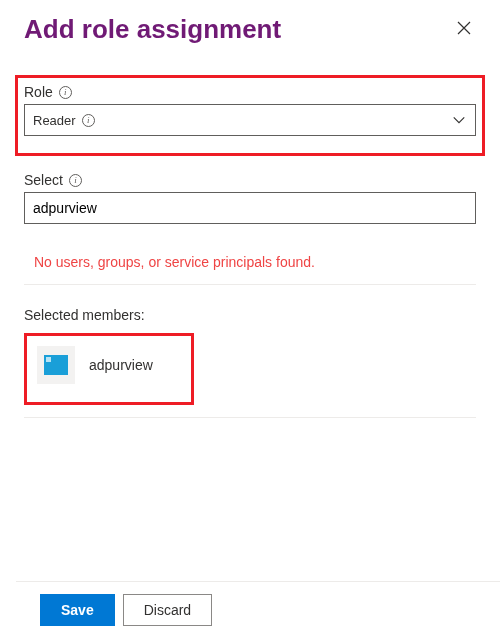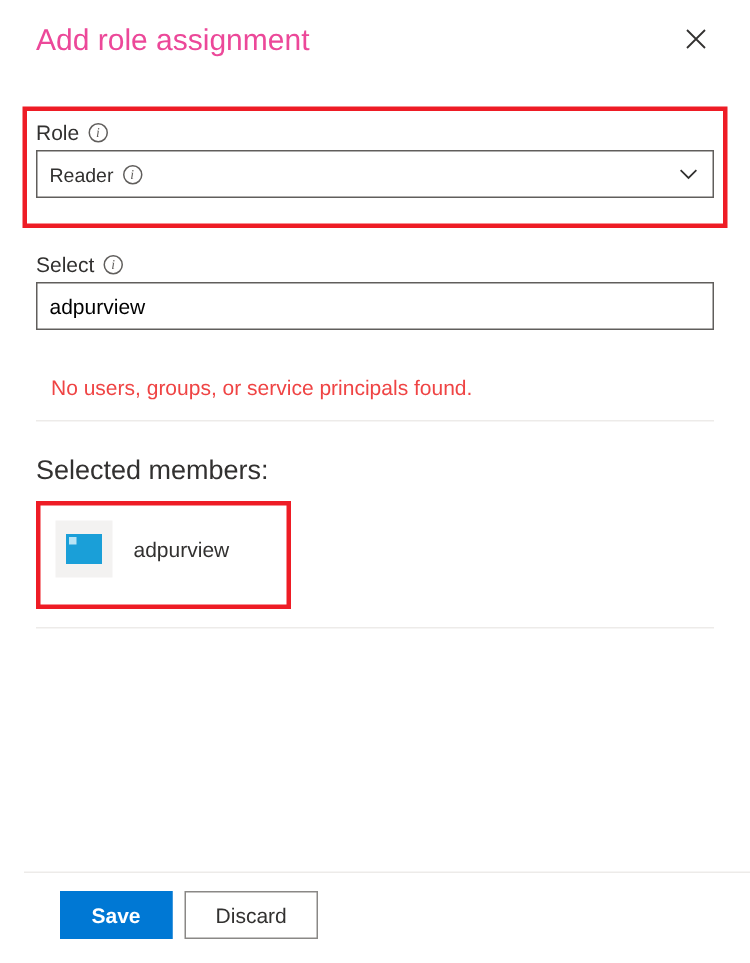--- a/index.html
+++ b/index.html
@@ -18,23 +18,23 @@
     height: 590px;
     overflow: hidden;
   }
   .header {
     display: flex;
     justify-content: space-between;
     align-items: center;
     margin-bottom: 30px;
   }
   .title {
-    font-size: 20px;
-    font-weight: 400;
-    color: #ec4899;
+    font-size: 26px;
+    font-weight: 700;
+    color: #701a75;
   }
   .close-btn {
     background: none;
     border: none;
     padding: 4px;
     cursor: pointer;
     font-size: 18px;
     color: #323130;
     line-height: 1;
   }
@@ -101,21 +101,21 @@
     padding: 14px 10px 14px 10px;
     color: #ef4444;
     border-bottom: 1px solid #edebe9;
     margin-top: 6px;
   }
   .selected-section {
     margin-top: 22px;
   }
   .selected-label {
     margin-bottom: 10px;
-    font-size: 18px;
+    font-size: 14px;
   }
   .selected-box {
     border: 3px solid #ee1c25;
     width: 170px;
     height: 72px;
     padding: 10px 10px 8px 10px;
   }
   .member-row {
     display: flex;
     align-items: center;

